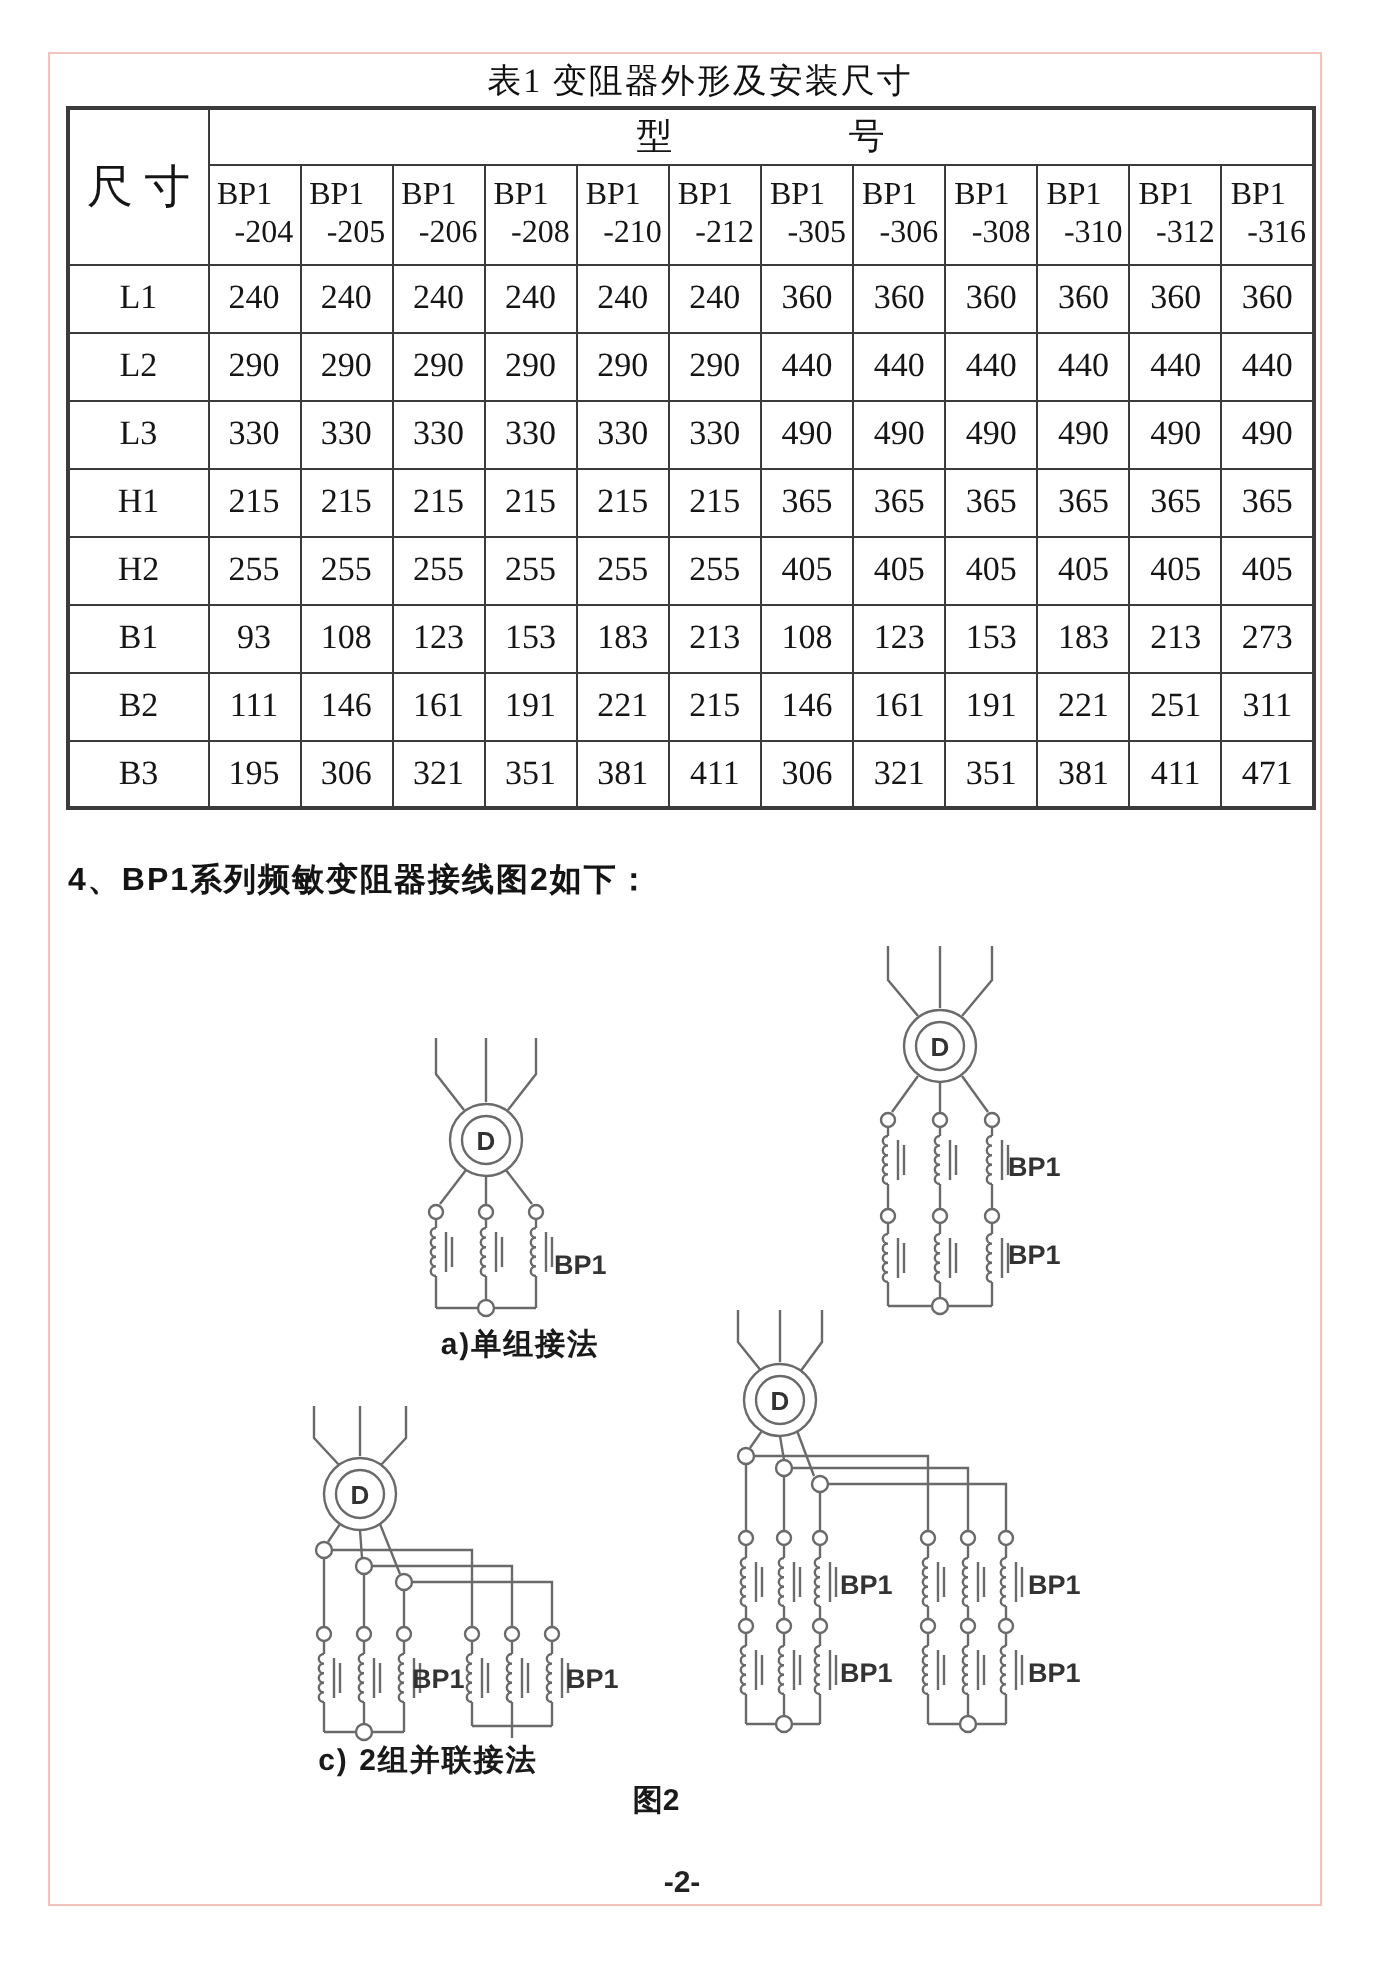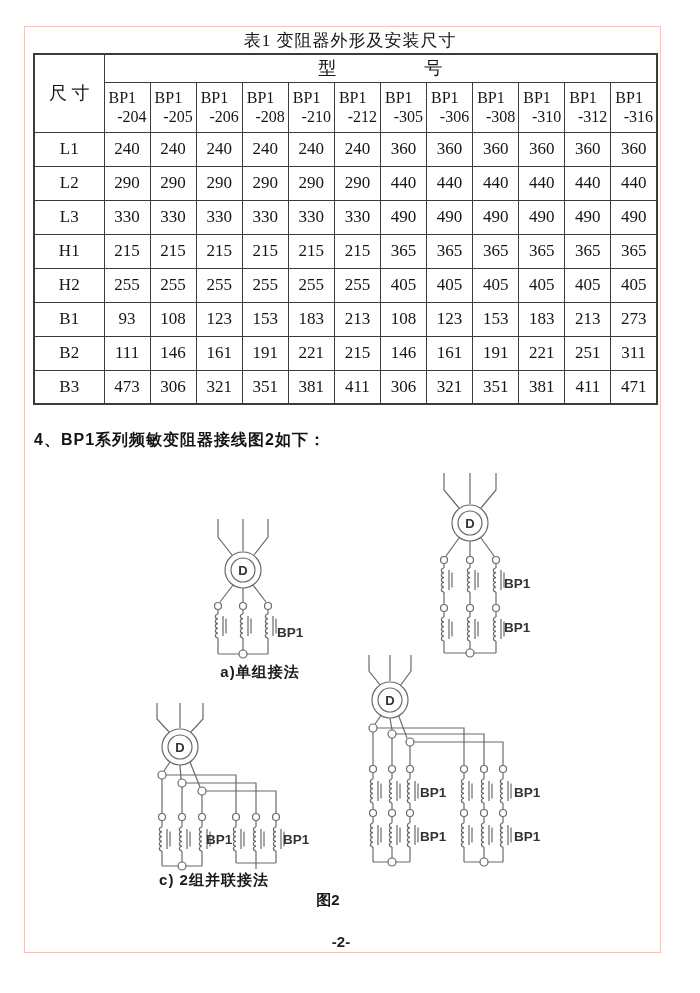--- a/index.html
+++ b/index.html
@@ -10,21 +10,21 @@
   .table-title{position:absolute;left:0;top:29px;width:700px;text-align:center;
         font-family:"Liberation Serif",serif;font-size:17px;letter-spacing:1px;color:#111;}
   table.dims{position:absolute;left:33px;top:53px;width:625px;border-collapse:collapse;
         table-layout:fixed;font-family:"Liberation Serif",serif;color:#151515;
         border:2px solid #3b3b3b;}
   table.dims th,table.dims td{border:1px solid #3b3b3b;text-align:center;
         font-weight:normal;padding:0;}
   tr.hrow1{height:28px;}
   tr.hrow2{height:50px;}
   table.dims tbody tr{height:34px;}
-  th.corner-cell{font-size:18px;}
+  th.corner-cell{font-size:23px;}
   .grp-inner{display:flex;justify-content:center;column-gap:88px;font-size:18px;}
   th.model-cell{vertical-align:middle;font-size:16px;line-height:1.2;}
   th.model-cell .m1{text-align:left;padding-left:4px;}
   th.model-cell .m2{text-align:right;padding-right:3px;}
   table.dims tbody th,table.dims tbody td{font-size:17px;}
   .section-heading{position:absolute;left:34px;top:430px;font-size:16px;font-weight:bold;
         letter-spacing:1px;color:#141414;}
   .cap{position:absolute;font-size:15px;font-weight:bold;text-align:center;
         letter-spacing:1px;color:#1a1a1a;}
   #cap-a{left:170px;top:663px;width:180px;}
@@ -223,21 +223,21 @@
           <td>215</td>
           <td>146</td>
           <td>161</td>
           <td>191</td>
           <td>221</td>
           <td>251</td>
           <td>311</td>
         </tr>
         <tr>
           <th>B3</th>
-          <td>473</td>
+          <td>195</td>
           <td>306</td>
           <td>321</td>
           <td>351</td>
           <td>381</td>
           <td>411</td>
           <td>306</td>
           <td>321</td>
           <td>351</td>
           <td>381</td>
           <td>411</td>

